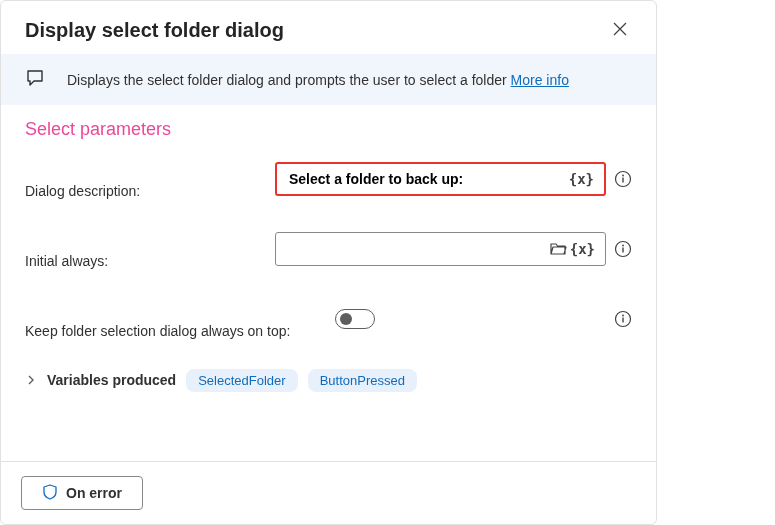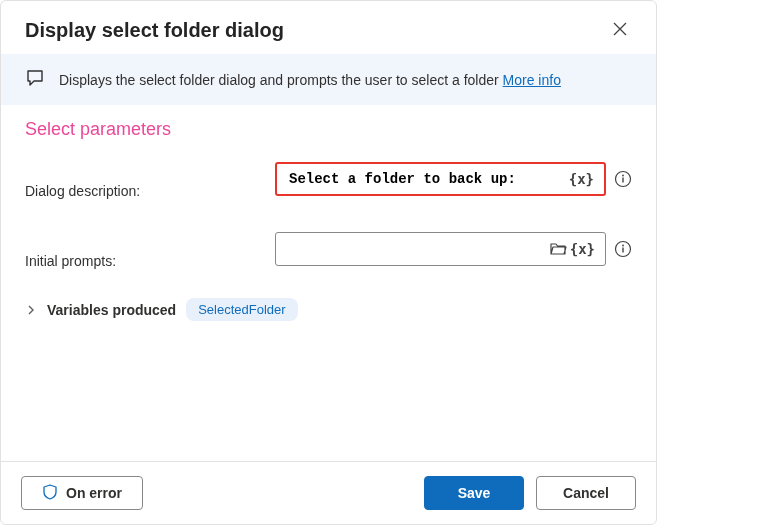--- a/index.html
+++ b/index.html
@@ -38,21 +38,21 @@
     border: none;
     padding: 4px;
     cursor: pointer;
     color: #605e5c;
   }
   .info-bar {
     background: #f1f6fd;
     padding: 14px 24px;
     display: flex;
     align-items: center;
-    gap: 14px;
+    gap: 22px;
     font-size: 14px;
     color: #323130;
   }
   .info-bar a {
     color: #0f6cbd;
     text-decoration: underline;
     cursor: pointer;
   }
   .content {
     padding: 14px 24px 0 24px;
@@ -97,21 +97,21 @@
   }
   .text-input.highlighted {
     border: 2.5px solid #e8342a;
   }
   .text-input input {
     flex: 1;
     border: none;
     outline: none;
     font-size: 14px;
     font-weight: 600;
-    font-family: Liberation Mono, monospace;
+    font-family: Liberation Sans, sans-serif;
     background: transparent;
   }
   .text-input.normal input { font-weight: 400; }
   .inline-icon {
     color: #605e5c;
     cursor: pointer;
     display: inline-flex;
     align-items: center;
     padding: 0 2px;
   }
@@ -246,66 +246,74 @@
           <svg width="18" height="18" viewBox="0 0 18 18">
               <circle cx="9" cy="9" r="7.5" fill="none" stroke="#424242" stroke-width="1.2"></circle>
               <circle cx="9" cy="5.5" r="0.9" fill="#424242"></circle>
               <rect x="8.3" y="7.5" width="1.4" height="5" fill="#424242"></rect>
             </svg>
         </span>
       </div>
     </div>
 
     <div class="field-row">
-      <div class="field-label">Initial prompts:</div>
+      <div class="field-label">Initial always:</div>
       <div class="field-control">
         <div class="text-input normal">
           <input type="text" value="" style="">
           <span class="inline-icon">
             <svg width="18" height="16" viewBox="0 0 18 16">
                 <path d="M1 3 h5 l1.5 2 H15 v8 H1 z M3 6 h13 l-2 7 H1 z" fill="none" stroke="#424242" stroke-width="1.2" stroke-linejoin="round"></path>
               </svg>
           </span>
           <span class="var-icon">{x}</span>
         </div>
         <span class="info-icon">
           <svg width="18" height="18" viewBox="0 0 18 18">
               <circle cx="9" cy="9" r="7.5" fill="none" stroke="#424242" stroke-width="1.2"></circle>
               <circle cx="9" cy="5.5" r="0.9" fill="#424242"></circle>
               <rect x="8.3" y="7.5" width="1.4" height="5" fill="#424242"></rect>
             </svg>
         </span>
       </div>
     </div>
 
+    <div class="field-row">
+      <div class="field-label" style="width:310px">Keep folder selection dialog always on top:</div>
+      <div class="field-control" style="justify-content:space-between">
+        <div class="toggle">
+          <div class="toggle-knob"></div>
+        </div>
+        <span class="info-icon">
+          <svg width="18" height="18" viewBox="0 0 18 18">
+              <circle cx="9" cy="9" r="7.5" fill="none" stroke="#424242" stroke-width="1.2"></circle>
+              <circle cx="9" cy="5.5" r="0.9" fill="#424242"></circle>
+              <rect x="8.3" y="7.5" width="1.4" height="5" fill="#424242"></rect>
+            </svg>
+        </span>
+      </div>
+    </div>
 
     <div class="vars-row">
       <span class="chevron">
         <svg width="12" height="12" viewBox="0 0 12 12">
             <path d="M4 2 L8 6 L4 10" fill="none" stroke="#605e5c" stroke-width="1.4"></path>
           </svg>
       </span>
       <span class="vars-label">Variables produced</span>
       <span class="var-chip">SelectedFolder</span>
+      <span class="var-chip">ButtonPressed</span>
     </div>
 
   </div>
 
   <div class="footer">
     <button class="btn btn-outline">
       <span>
         <svg width="16" height="16" viewBox="0 0 16 16">
             <path d="M8 1 L14 3 v5 c0 4 -3 6 -6 7 c-3 -1 -6 -3 -6 -7 V3 z" fill="none" stroke="#0f6cbd" stroke-width="1.3" stroke-linejoin="round"></path>
           </svg>
       </span>
       <span>On error</span>
     </button>
-    <div class="footer-right">
-      <button class="btn btn-primary">
-        <span>Save</span>
-      </button>
-      <button class="btn btn-outline">
-        <span>Cancel</span>
-      </button>
-    </div>
   </div>
 
 </div>
 
 </body></html>

